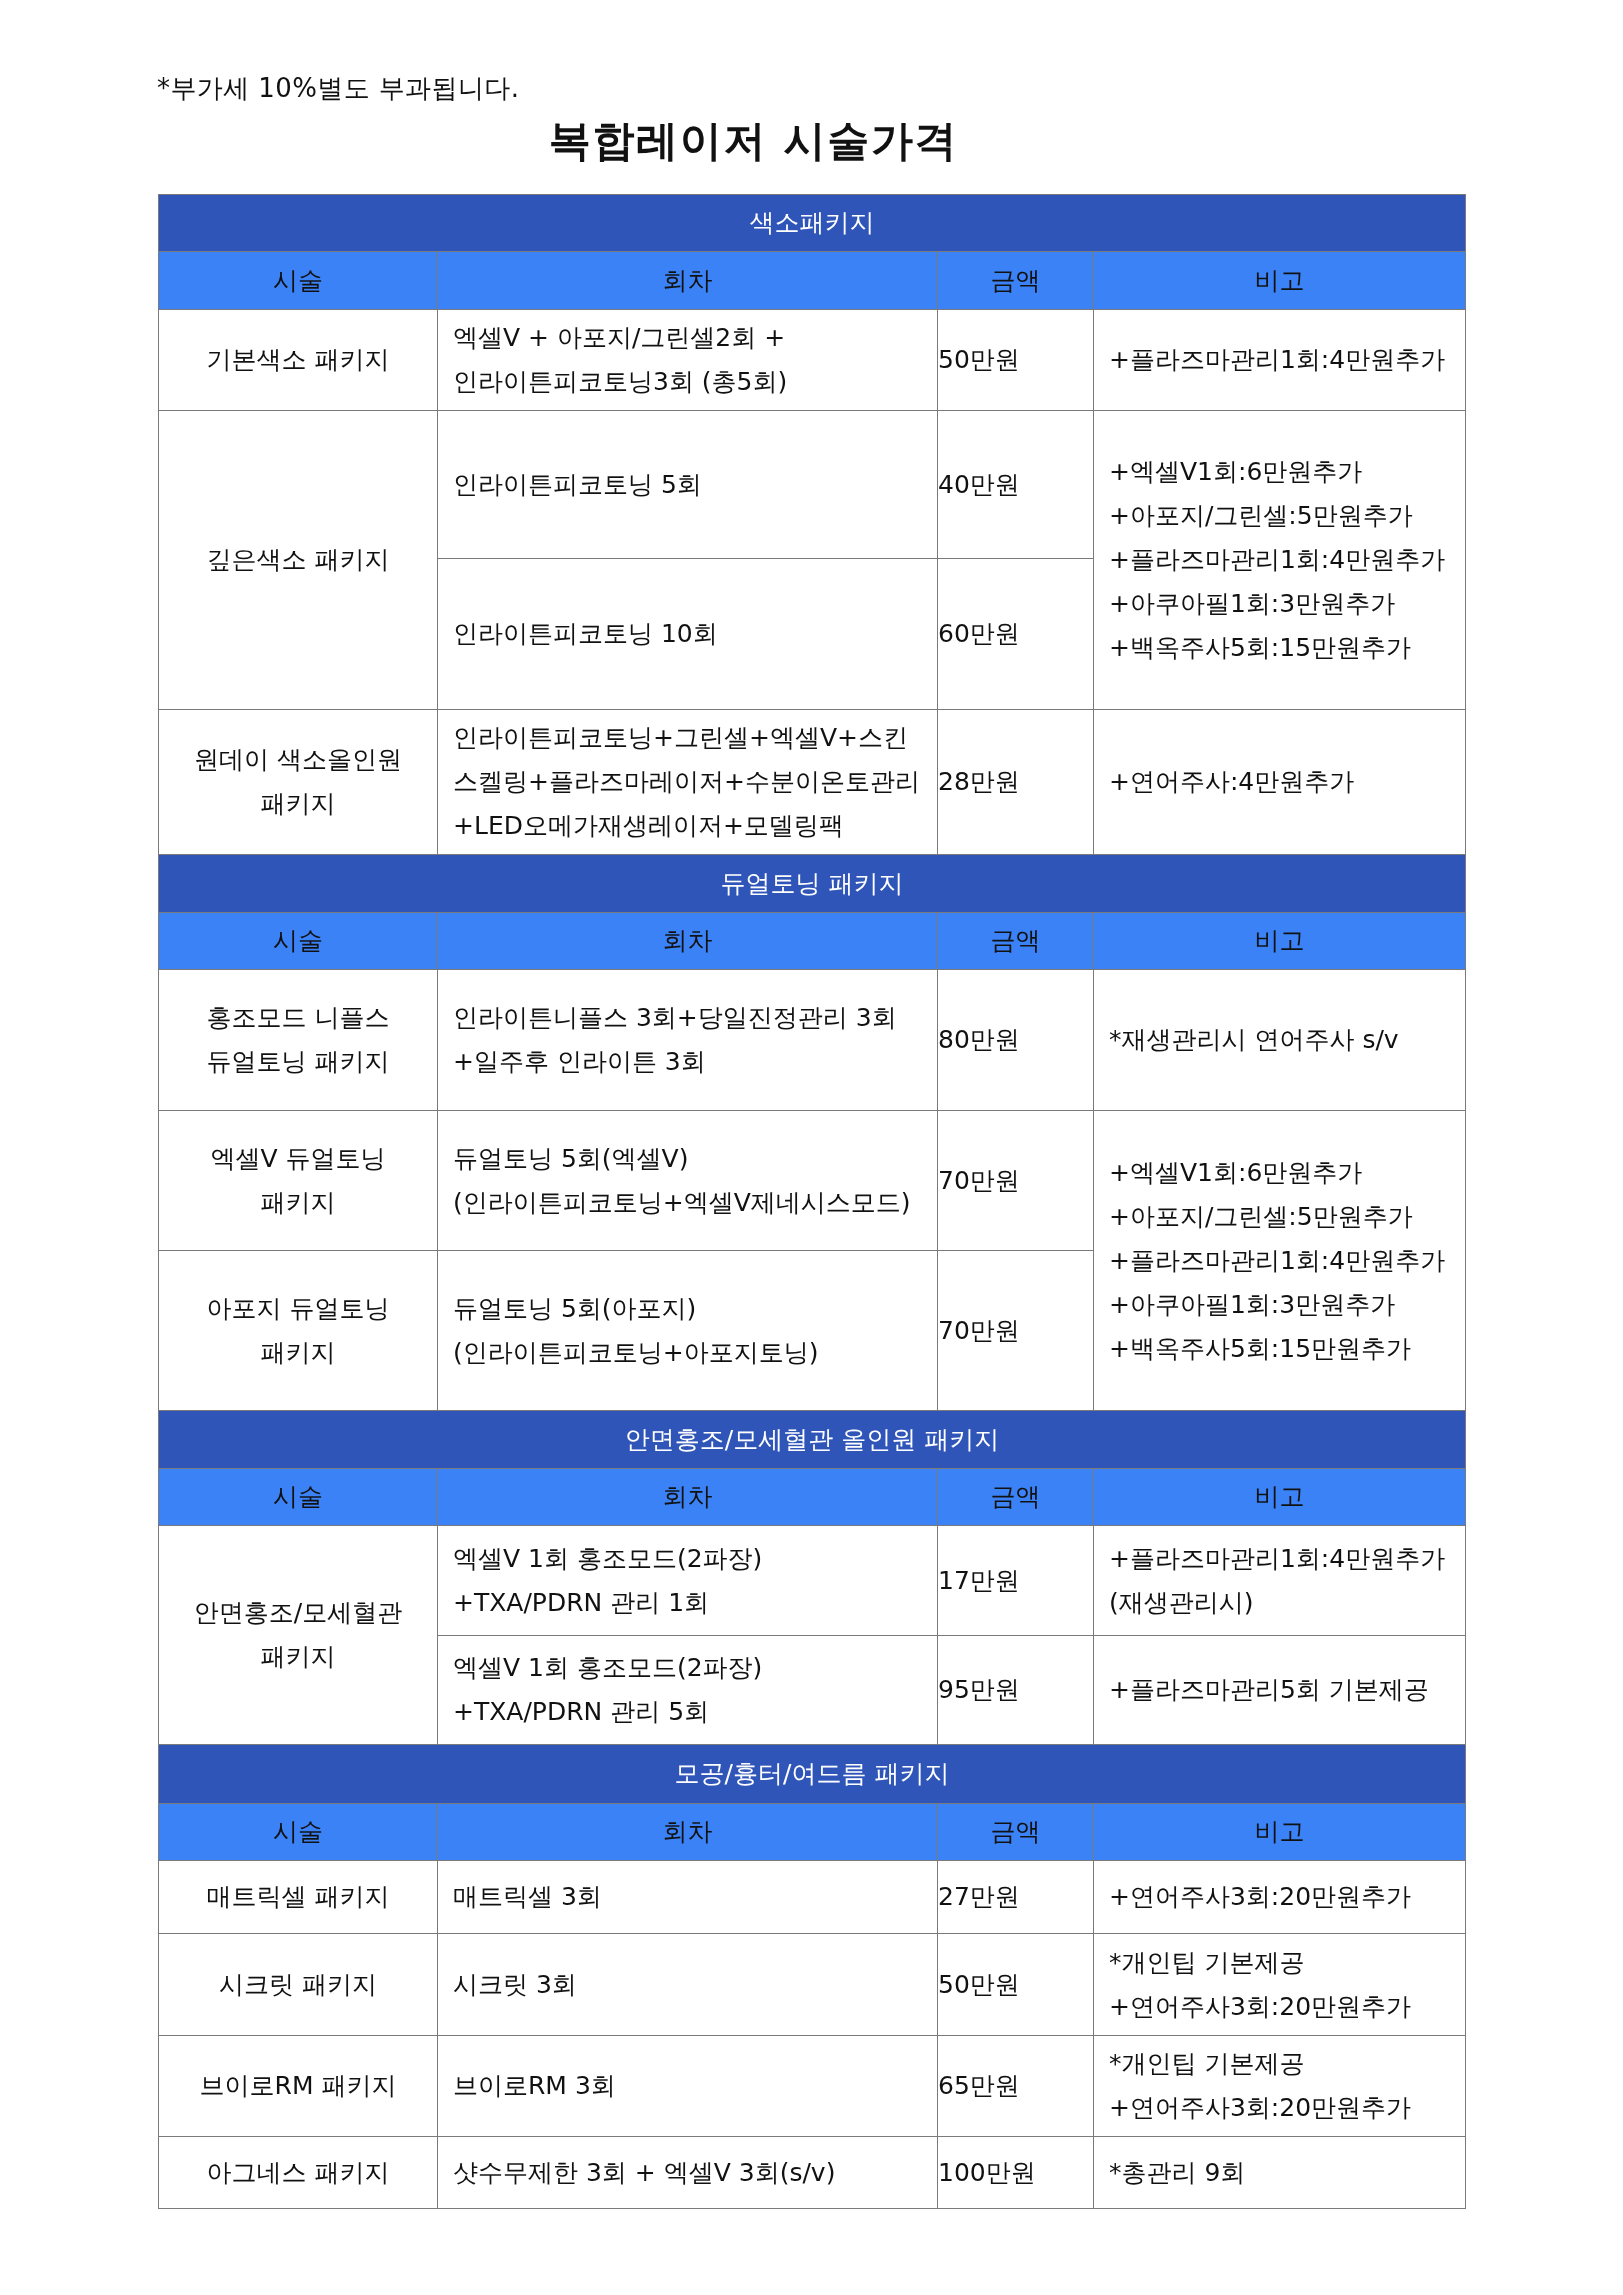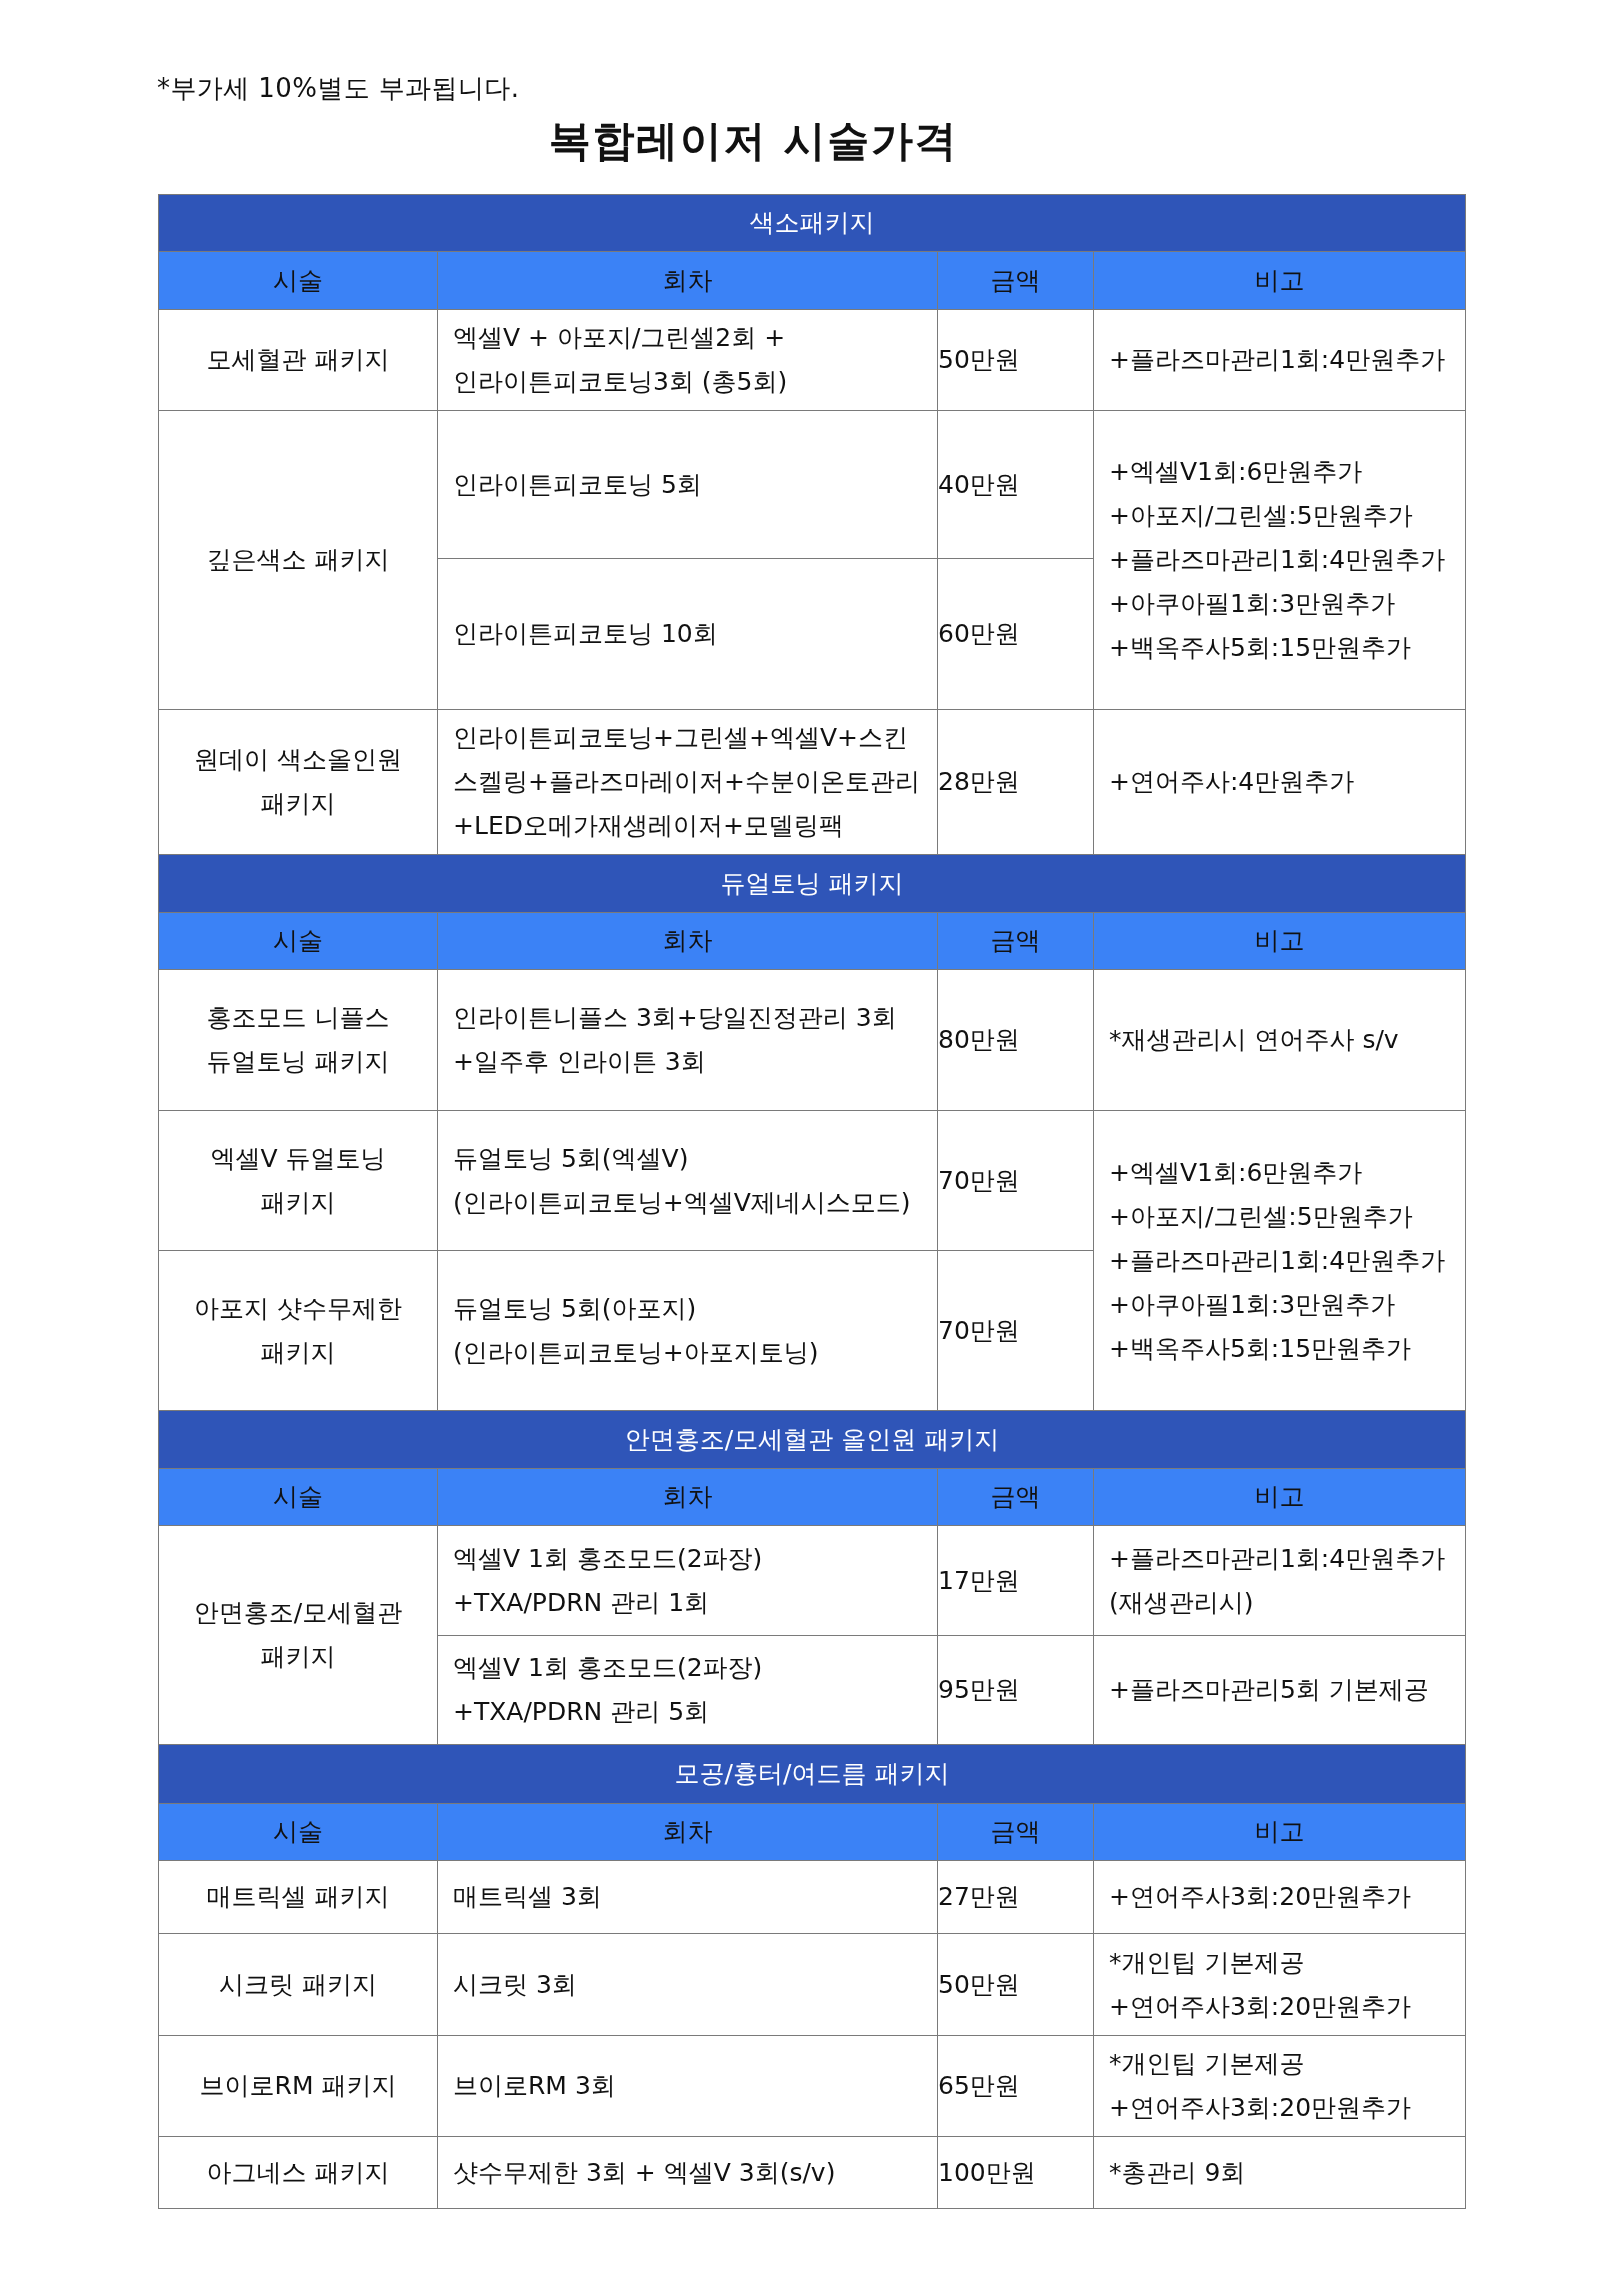--- a/index.html
+++ b/index.html
@@ -35,21 +35,21 @@
       <td colspan="4" class="sec">색소패키지</td>
     </tr>
     <tr style="height:58px">
       <td class="hdr">시술</td>
       <td class="hdr">회차</td>
       <td class="hdr">금액</td>
       <td class="hdr">비고</td>
     </tr>
     <tr style="height:101px">
       <td class="c1">
-          <span class="line">모세혈관 패키지</span>
+          <span class="line">기본색소 패키지</span>
         </td>
       <td class="c2">
           <span class="line">엑셀V + 아포지/그린셀2회 +</span>
           <span class="line">인라이튼피코토닝3회 (총5회)</span>
         </td>
       <td class="c3">50만원</td>
       <td class="c4">
           <span class="line">+플라즈마관리1회:4만원추가</span>
         </td>
     </tr>
@@ -127,21 +127,21 @@
       <td class="c4" rowspan="2">
         <span class="line">+엑셀V1회:6만원추가</span>
         <span class="line">+아포지/그린셀:5만원추가</span>
         <span class="line">+플라즈마관리1회:4만원추가</span>
         <span class="line">+아쿠아필1회:3만원추가</span>
         <span class="line">+백옥주사5회:15만원추가</span>
       </td>
     </tr>
     <tr style="height:160px">
       <td class="c1">
-          <span class="line">아포지 샷수무제한</span>
+          <span class="line">아포지 듀얼토닝</span>
           <span class="line">패키지</span>
         </td>
       <td class="c2">
           <span class="line">듀얼토닝 5회(아포지)</span>
           <span class="line">(인라이튼피코토닝+아포지토닝)</span>
         </td>
       <td class="c3">70만원</td>
     </tr>
 
     <tr style="height:58px">

